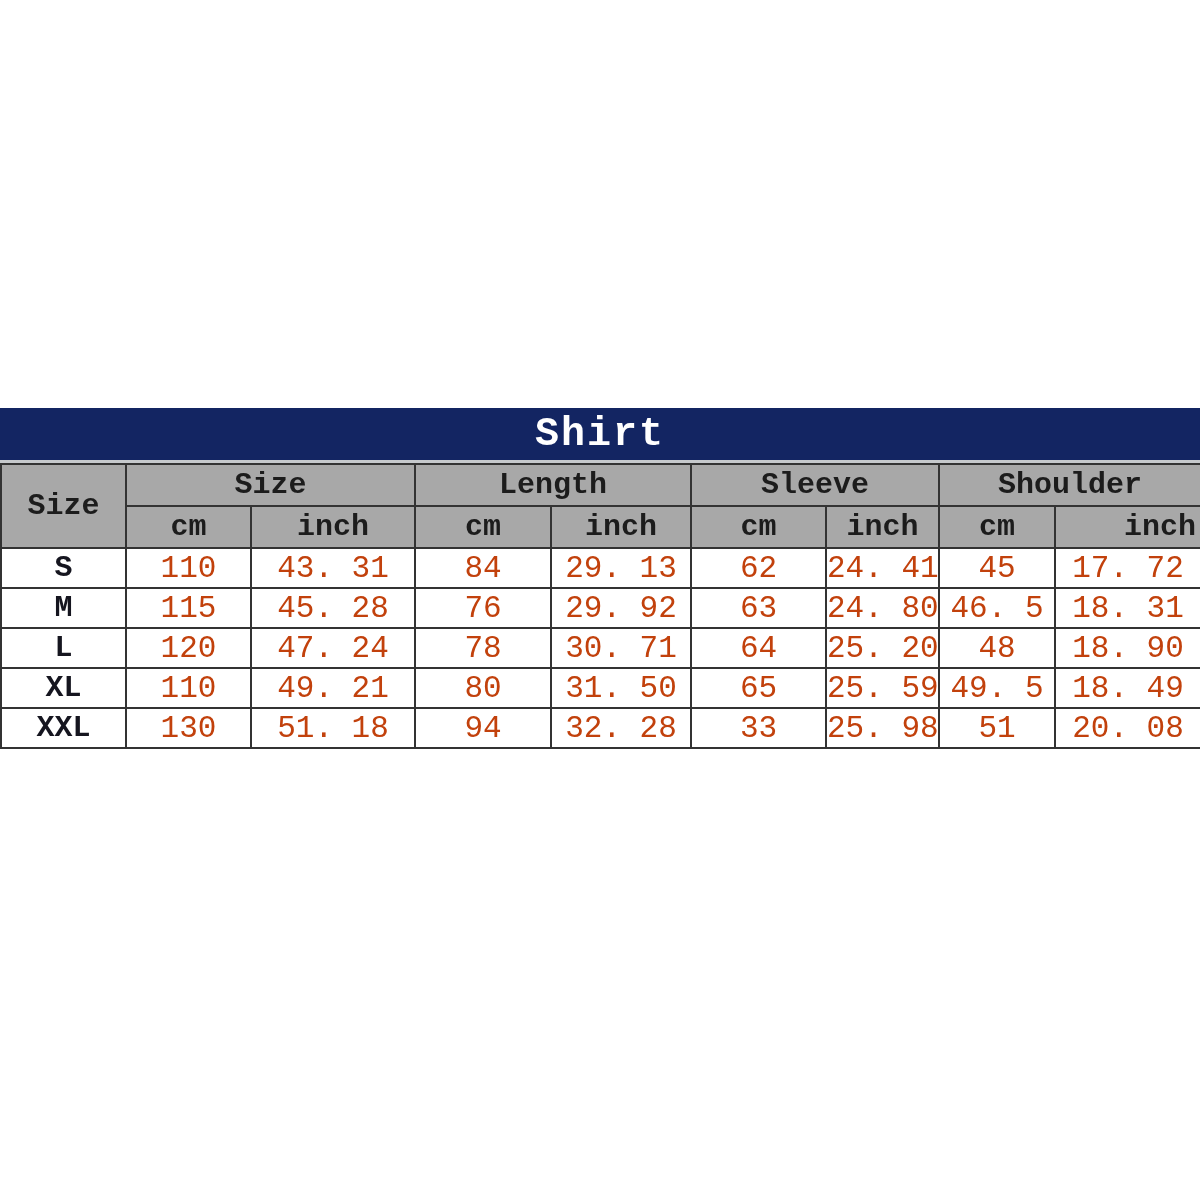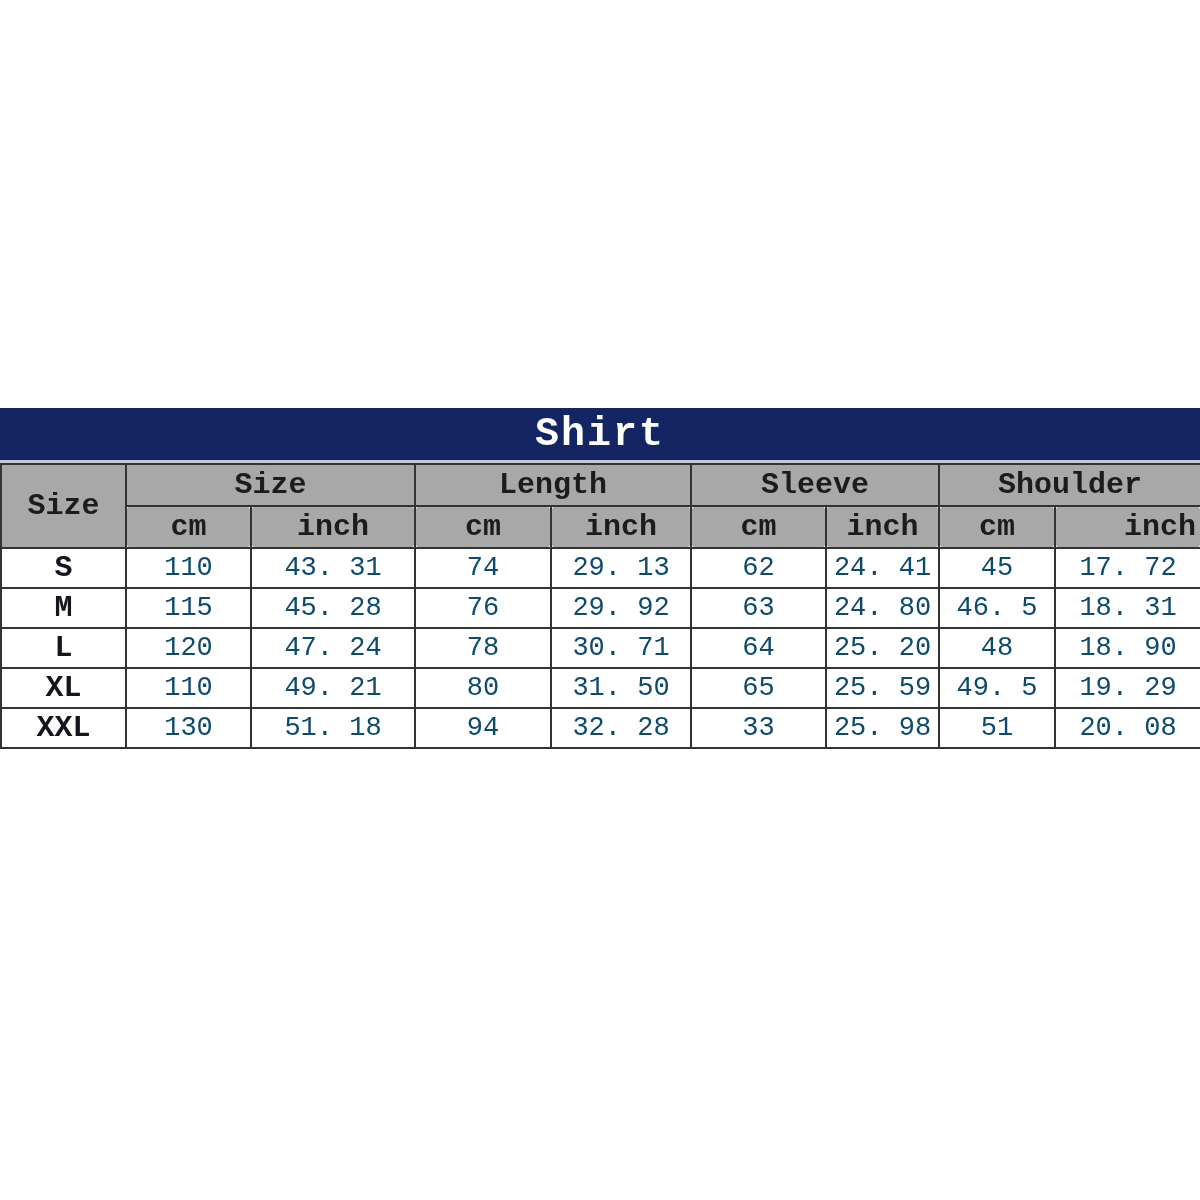--- a/index.html
+++ b/index.html
@@ -54,41 +54,40 @@
     color: #1c1c1c;
     font-weight: bold;
   }
   .group-row th {
     height: 40px;
     font-size: 30px;
   }
   .unit-row th {
     height: 40px;
     font-size: 30px;
-    border-radius: 6px;
   }
   .size-col-header {
     font-size: 31px;
     margin-top: 16px;
   }
   tbody tr {
     background: #ffffff;
   }
   tbody th.size-cell {
     height: 38px;
     font-size: 30px;
     font-weight: bold;
     color: #15151f;
     background: #ffffff;
   }
   tbody td {
     height: 38px;
-    font-size: 27px;
+    font-size: 31px;
     font-weight: normal;
-    color: #0c4a6e;
+    color: #c2410c;
   }
   .edge-right {
     text-align: right !important;
     padding-right: 4px !important;
     box-sizing: border-box;
   }
 </style>
 </head>
 <body>
 
@@ -128,21 +127,21 @@
           <th>inch</th>
           <th>cm</th>
           <th class="edge-right">inch</th>
         </tr>
       </thead>
       <tbody>
         <tr>
           <th class="size-cell">S</th>
           <td>110</td>
           <td>43. 31</td>
-          <td>74</td>
+          <td>84</td>
           <td>29. 13</td>
           <td>62</td>
           <td>24. 41</td>
           <td>45</td>
           <td>17. 72</td>
         </tr>
         <tr>
           <th class="size-cell">M</th>
           <td>115</td>
           <td>45. 28</td>
@@ -166,21 +165,21 @@
         </tr>
         <tr>
           <th class="size-cell">XL</th>
           <td>110</td>
           <td>49. 21</td>
           <td>80</td>
           <td>31. 50</td>
           <td>65</td>
           <td>25. 59</td>
           <td>49. 5</td>
-          <td>19. 29</td>
+          <td>18. 49</td>
         </tr>
         <tr>
           <th class="size-cell">XXL</th>
           <td>130</td>
           <td>51. 18</td>
           <td>94</td>
           <td>32. 28</td>
           <td>33</td>
           <td>25. 98</td>
           <td>51</td>

